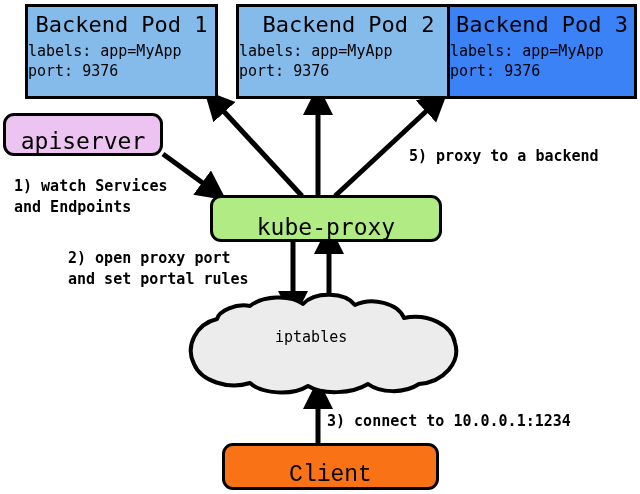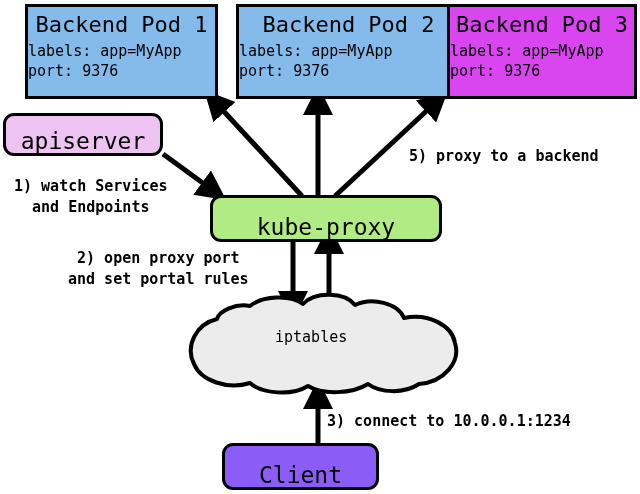--- a/index.html
+++ b/index.html
@@ -53,21 +53,20 @@
     white-space: nowrap;
   }
   .step {
     position: absolute;
     font-family: "DejaVu Sans Mono", "Liberation Mono", monospace;
     font-weight: bold;
     font-size: 15px;
     line-height: 1.38;
     color: #000000;
     white-space: nowrap;
-    text-align: center;
   }
   .cloud-label {
     position: absolute;
     font-size: 15px;
     color: #000000;
     white-space: nowrap;
   }
   svg.layer {
     position: absolute;
     left: 0;
@@ -133,37 +132,37 @@
   </div>
 
   <div class="node" style="left:236px; top:4px; width:225px; height:95px; background:#84bbeb;">
     <div class="pod-title">Backend Pod 2</div>
     <div class="pod-lines">
       <div class="pod-line">labels: app=MyApp</div>
       <div class="pod-line">port: 9376</div>
     </div>
   </div>
 
-  <div class="node" style="left:447px; top:4px; width:190px; height:95px; background:#d946ef;">
+  <div class="node" style="left:447px; top:4px; width:190px; height:95px; background:#3b82f6;">
     <div class="pod-title">Backend Pod 3</div>
     <div class="pod-lines">
       <div class="pod-line">labels: app=MyApp</div>
       <div class="pod-line">port: 9376</div>
     </div>
   </div>
 
   <div class="node node-center" style="left:3px; top:113px; width:160px; height:43px; background:#edc3f2;">
     <div class="node-label">apiserver</div>
   </div>
 
   <div class="node node-center" style="left:210px; top:195px; width:232px; height:47px; background:#b1eb84;">
     <div class="node-label">kube-proxy</div>
   </div>
 
-  <div class="node node-center" style="left:222px; top:443px; width:157px; height:47px; background:#8b5cf6;">
+  <div class="node node-center" style="left:222px; top:443px; width:217px; height:47px; background:#f97316;font-family:Liberation Mono, monospace;">
     <div class="node-label">Client</div>
   </div>
 
   <div class="cloud-label" style="left:275px; top:328px;">iptables</div>
 
   <div class="step" style="left:14px; top:176px;">
     <div>1) watch Services</div>
     <div>and Endpoints</div>
   </div>
 

